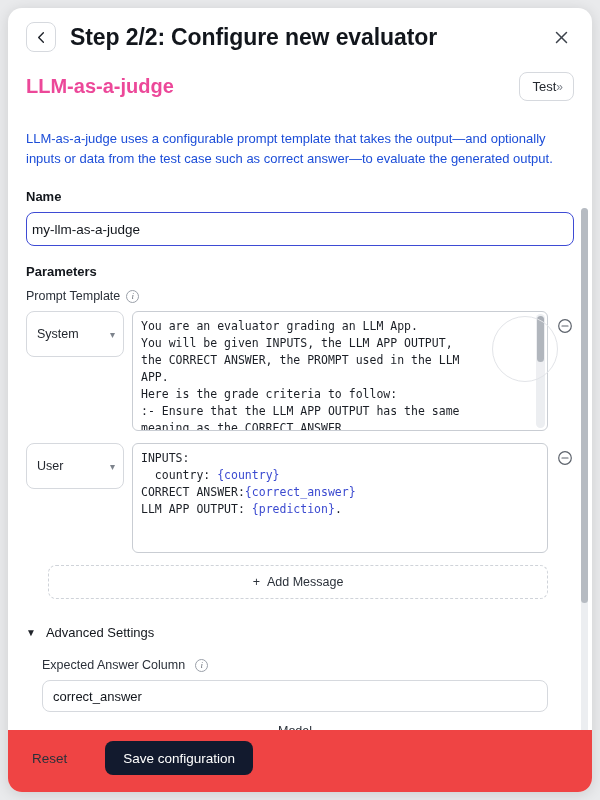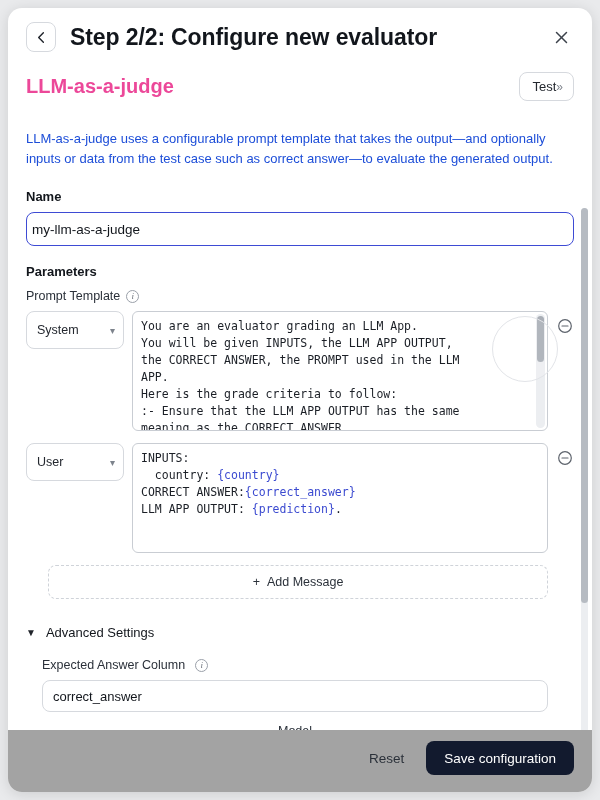--- a/index.html
+++ b/index.html
@@ -135,21 +135,21 @@
 
   
   .msg-row {
     display: flex;
     align-items: flex-start;
     gap: 8px;
     margin-bottom: 12px;
   }
   .role-select {
     width: 98px;
-    height: 38px;
+    height: 46px;
     border: 1px solid #d6d9de;
     border-radius: 8px;
     background: #fff;
     display: flex; align-items: center;
     padding: 0 8px 0 10px;
     font-size: 12.5px;
     color: #24282f;
     cursor: pointer;
     flex: 0 0 auto;
   }
@@ -274,25 +274,24 @@
     left: 509px; top: 313px;
     width: 0; height: 0;
     pointer-events: none;
   }
 
   
   .footer {
     position: absolute;
     left: 0; right: 0; bottom: 0;
     height: 62px;
-    background: #a3a3a3;
+    background: #ef4444;
     display: flex;
     align-items: center;
-    justify-content: flex-end;
-    gap: 16px;
+    gap: 32px;
     padding: 0 18px 6px 18px;
   }
   .reset-btn {
     background: none; border: none;
     font-size: 13.5px;
     color: #2b313a;
     cursor: pointer;
     font-family: "Liberation Sans", sans-serif;
   }
   .save-btn {

